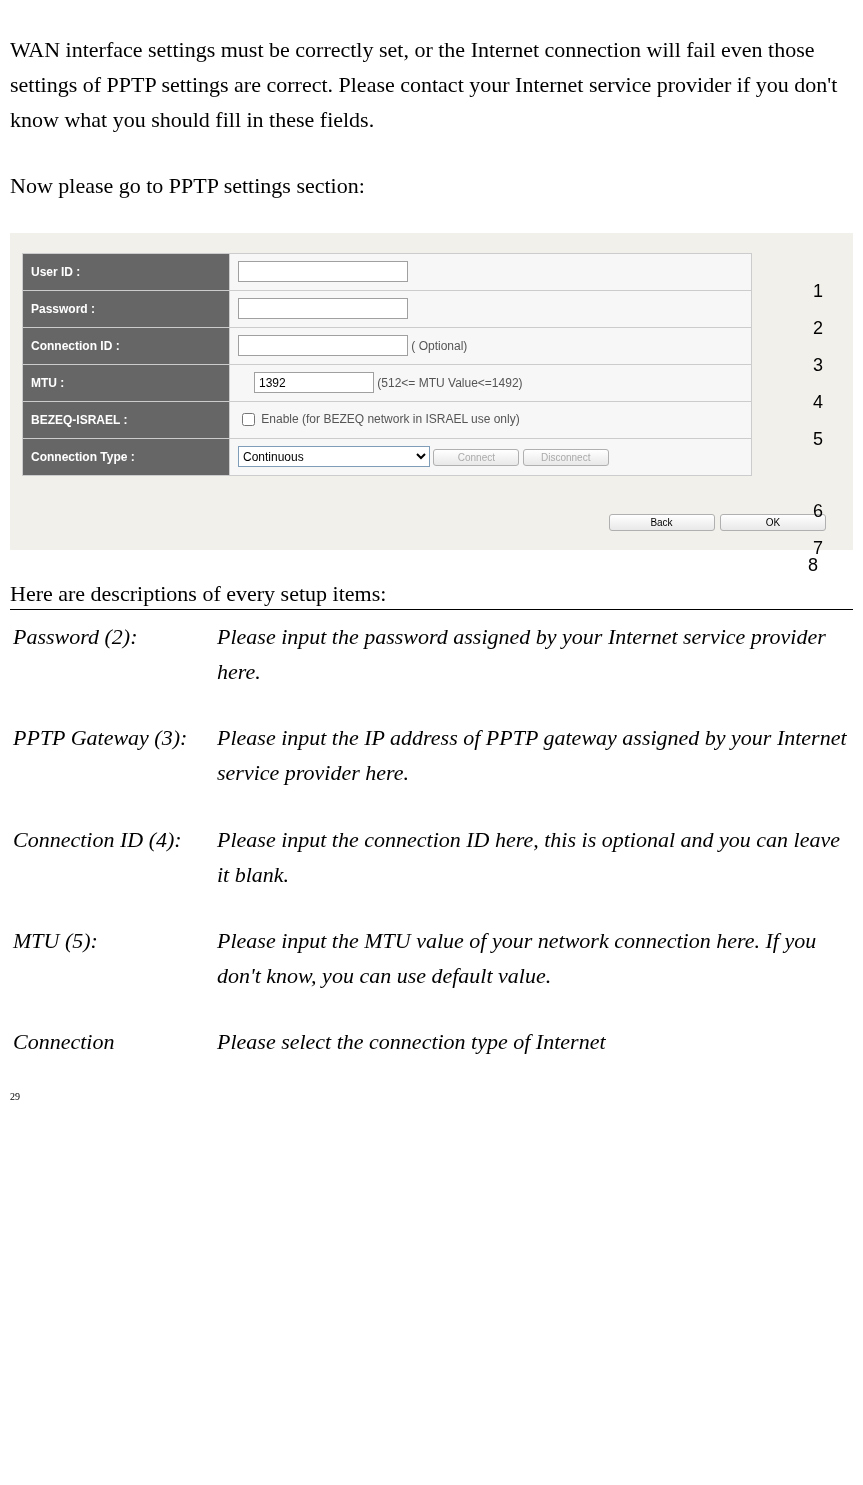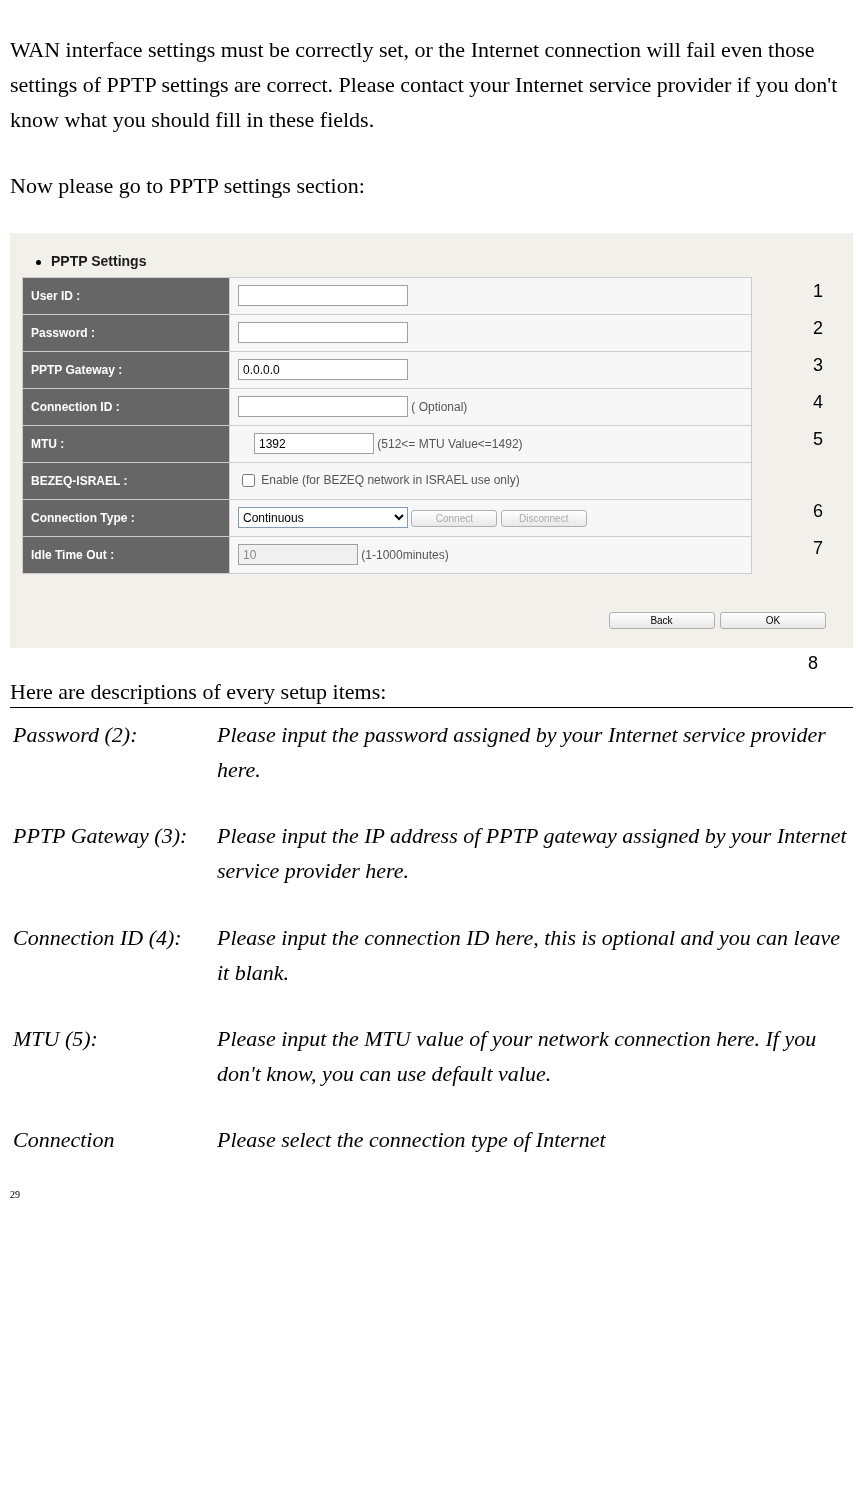--- a/index.html
+++ b/index.html
@@ -71,21 +71,21 @@
     }
     .text-input.disabled {
       background: #f0f0f0;
       color: #888;
       width: 110px;
     }
     .dropdown {
       font-family: Tahoma, Arial, sans-serif;
       font-size: 12px;
       border: 1px solid #7f9db9;
-      width: 170px;
+      width: 192px;
       height: 21px;
       background: white;
     }
     .win-button {
       font-family: Tahoma, Arial, sans-serif;
       font-size: 10px;
       padding: 2px 12px;
       border: 1px solid #b0b0b0;
       background: linear-gradient(to bottom, #ffffff, #e8e8e8);
       border-radius: 3px;
@@ -153,38 +153,31 @@
     }
   </style>
 </head>
 <body>
 
 <p class="paragraph">WAN interface settings must be correctly set, or the Internet connection will fail even those settings of PPTP settings are correct. Please contact your Internet service provider if you don't know what you should fill in these fields.</p>
 
 <p class="paragraph">Now please go to PPTP settings section:</p>
 
 <div class="screenshot-container">
-  <div class="settings-header">
-    <span class="bullet"></span><span>PPTP Settings</span>
-  </div>
   <table class="settings-table">
     <tbody>
         <tr>
       <td class="label-cell">User ID :</td>
       <td class="value-cell"><input type="text" class="text-input" value="" style=""></td>
     </tr>
     <tr>
       <td class="label-cell">Password :</td>
       <td class="value-cell"><input type="password" class="text-input" value="" style=""></td>
     </tr>
     <tr>
-      <td class="label-cell">PPTP Gateway :</td>
-      <td class="value-cell"><input type="text" class="text-input" value="0.0.0.0" style=""></td>
-    </tr>
-    <tr>
       <td class="label-cell">Connection ID :</td>
       <td class="value-cell">
         <input type="text" class="text-input" value="" style="">
         <span class="hint-text">( Optional)</span>
       </td>
     </tr>
     <tr>
       <td class="label-cell">MTU :</td>
       <td class="value-cell">
         <input type="text" class="text-input" style="width: 110px; margin-left: 16px;" value="1392">
@@ -199,27 +192,20 @@
       </td>
     </tr>
     <tr>
       <td class="label-cell">Connection Type :</td>
       <td class="value-cell">
         <select class="dropdown">
           <option>Continuous</option>
         </select>
         <span class="win-button disabled">Connect</span>
         <span class="win-button disabled">Disconnect</span>
-      </td>
-    </tr>
-    <tr>
-      <td class="label-cell">Idle Time Out :</td>
-      <td class="value-cell">
-        <input type="text" class="text-input disabled" disabled="" value="10" style="">
-        <span class="hint-text">(1-1000minutes)</span>
       </td>
     </tr>
   </tbody>
     </table>
   <div class="button-row">
     <span class="win-button" style="min-width:80px">Back</span>
     <span class="win-button" style="min-width:80px">OK</span>
   </div>
   <span class="annotation" style="top:48px; right:30px">1</span>
   <span class="annotation" style="top:85px; right:30px">2</span>

